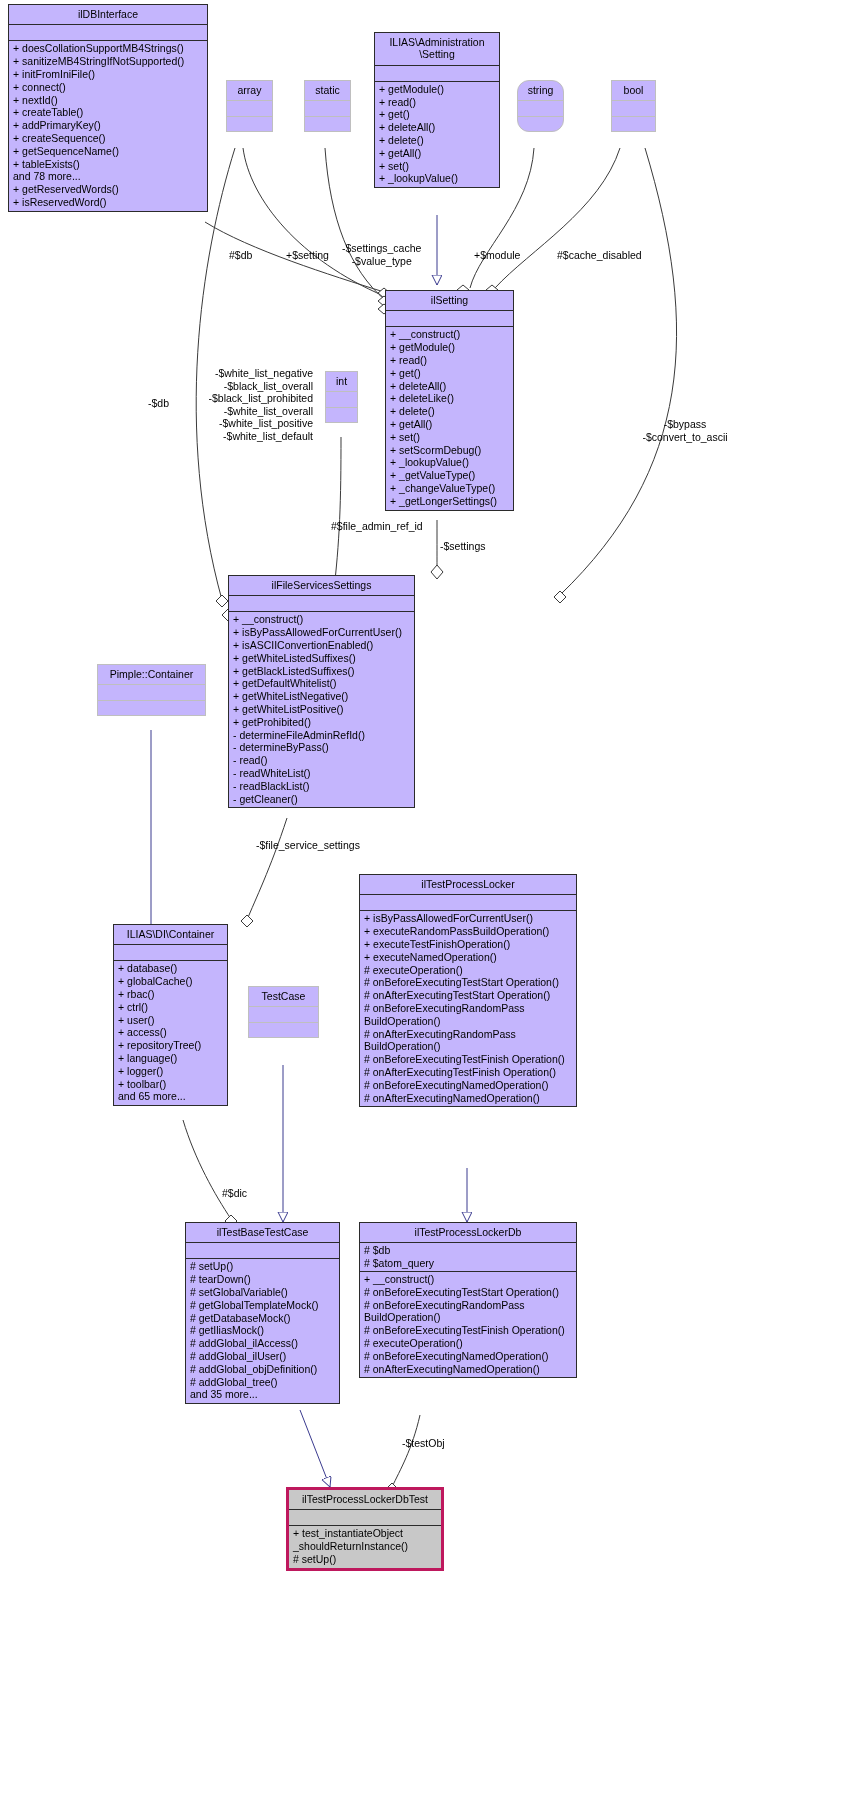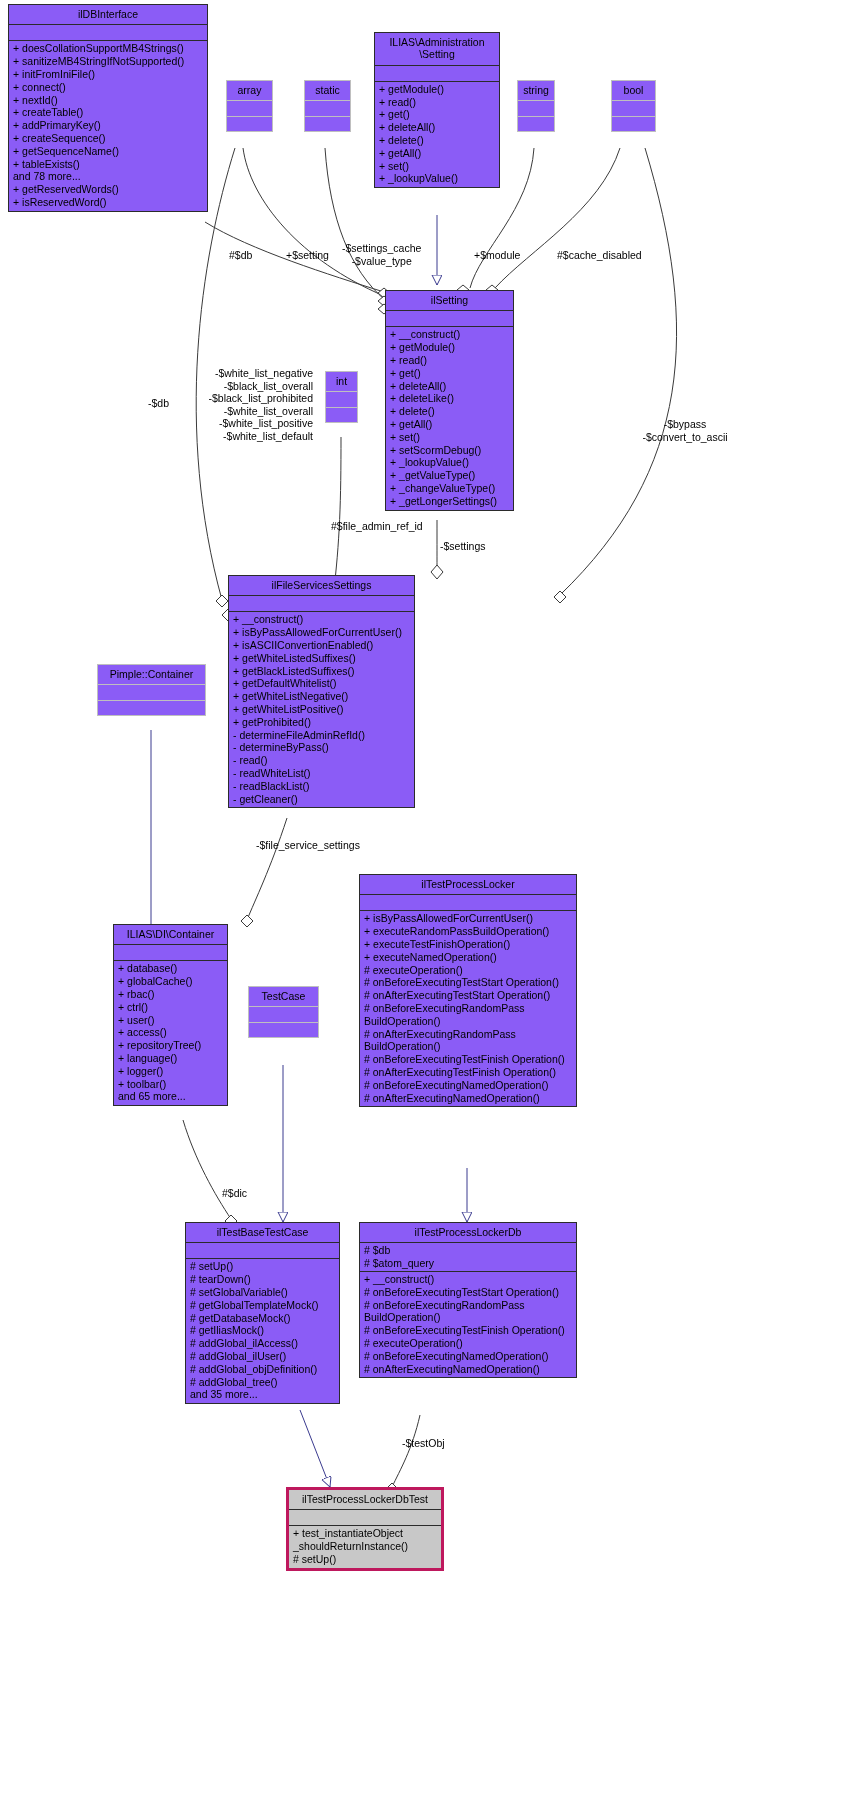--- a/index.html
+++ b/index.html
@@ -3,21 +3,21 @@
 <meta charset="utf-8">
 <style>
   html,body{margin:0;padding:0;background:#ffffff;}
   body{
     width:855px;height:1815px;position:relative;overflow:hidden;
     font-family:"Liberation Sans","DejaVu Sans",sans-serif;
     font-size:10.5px;color:#000000;
     -webkit-font-smoothing:antialiased;
   }
   #svg-layer{position:absolute;left:0;top:0;width:855px;height:1815px;}
-  .node{position:absolute;box-sizing:border-box;background:#8b5cf6;}
+  .node{position:absolute;box-sizing:border-box;background:#c4b5fd;}
   
   .node.main{border:1px solid #2b2b2b;}
   
   .node.plain{border:1px solid #bfbfbf;}
   
   .node.focus{border:3px solid #be185d;background:#c8c8c8;}
   .nhead{
     text-align:center;padding:3px 4px 4px 4px;line-height:1.18;
     font-size:10.5px;
   }
@@ -152,21 +152,21 @@
     <div>+ read()</div>
     <div>+ get()</div>
     <div>+ deleteAll()</div>
     <div>+ delete()</div>
     <div>+ getAll()</div>
     <div>+ set()</div>
     <div>+ _lookupValue()</div>
   </div>
 </div>
 
-<div class="node plain" style="left:517px;top:80px;width:38px;">
+<div class="node plain" style="left:517px;top:80px;width:47px;border-radius:12px;">
   <div class="nhead">string</div>
   <div class="nattr">
       <div class="empty"></div>
     </div>
   <div class="nops">
       <div class="empty"></div>
     </div>
 </div>
 
 <div class="node plain" style="left:611px;top:80px;width:45px;">

